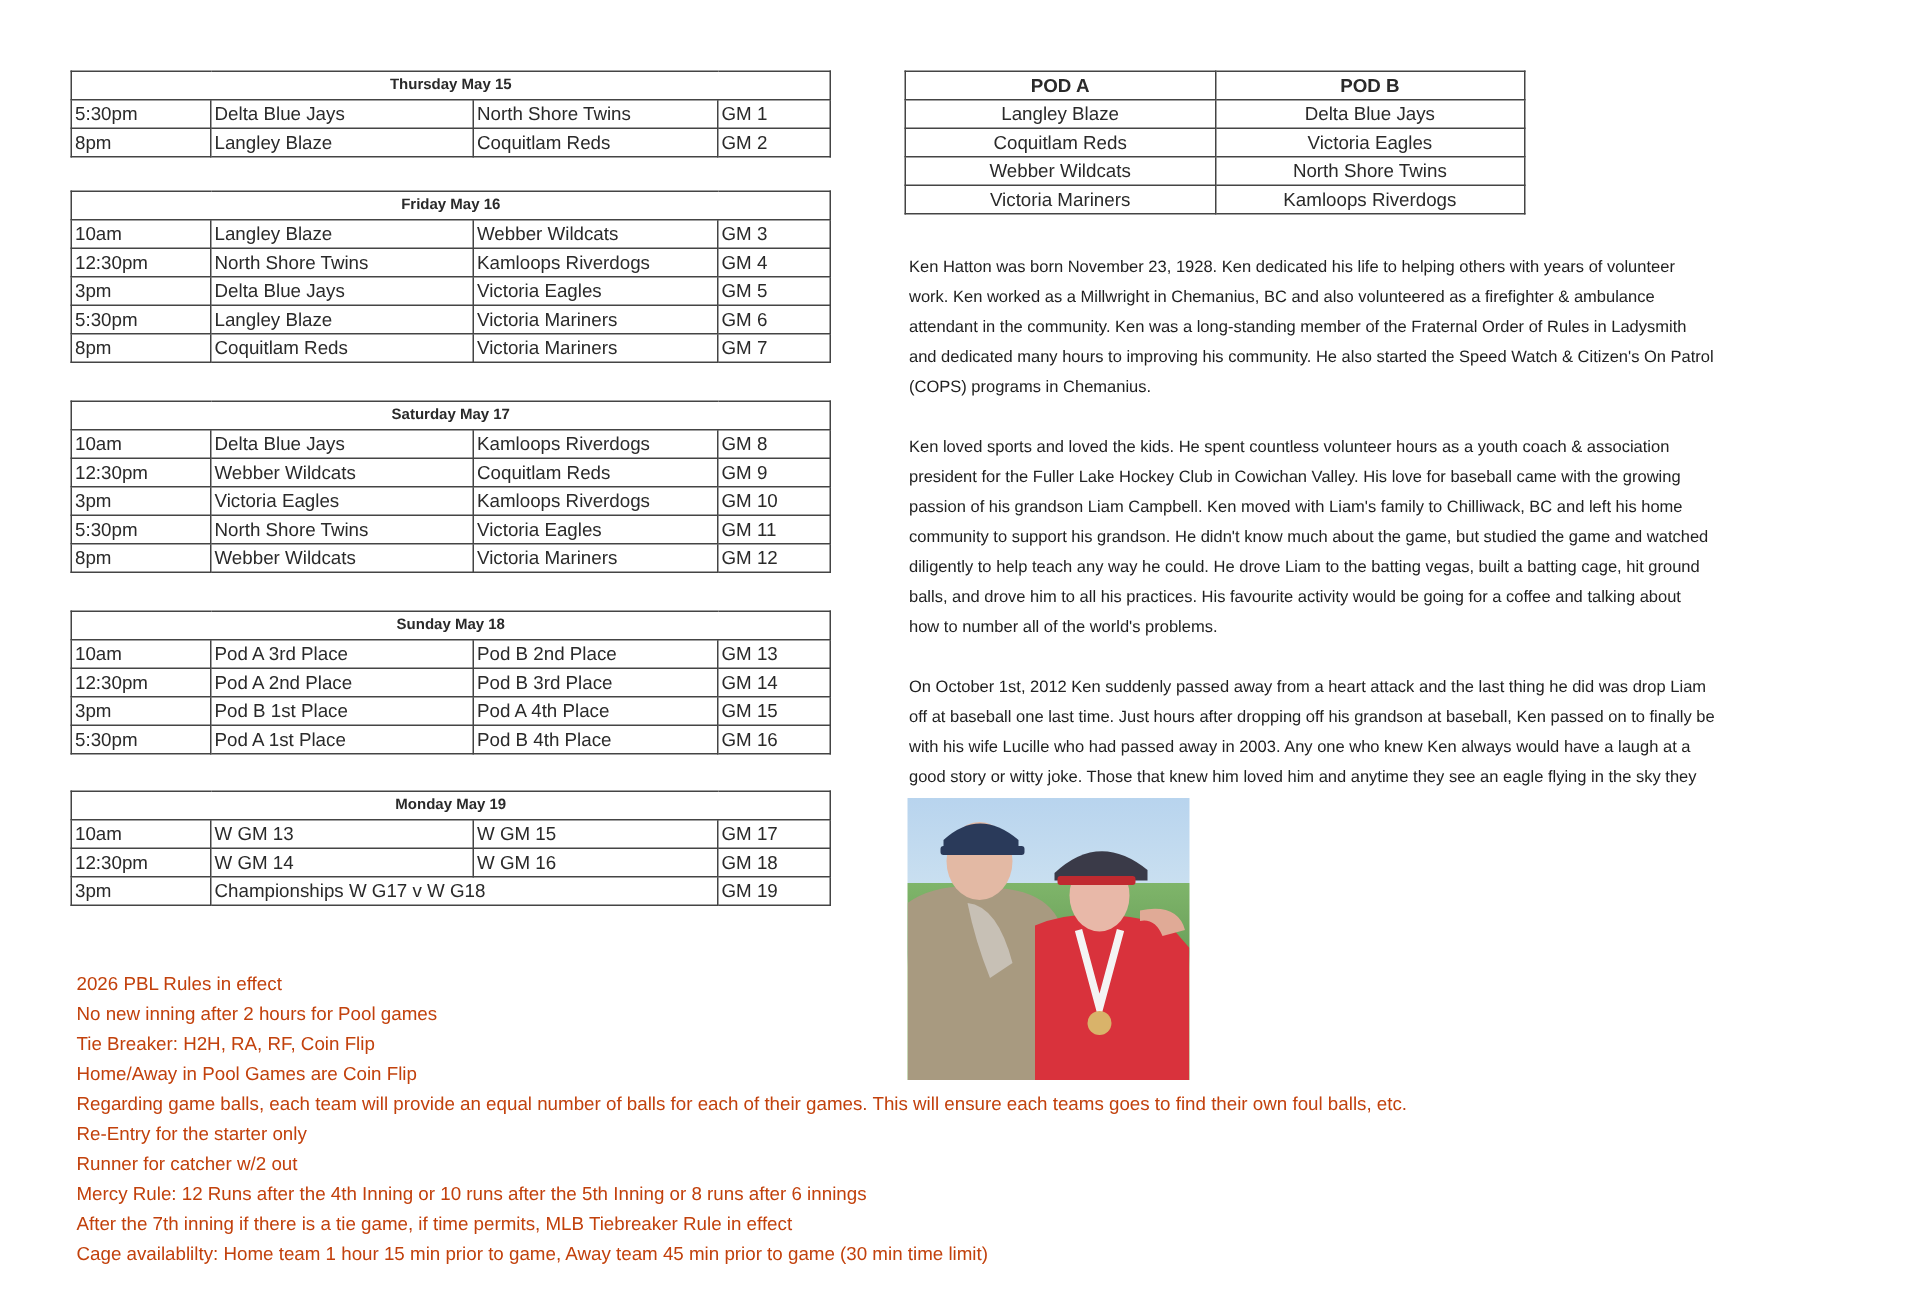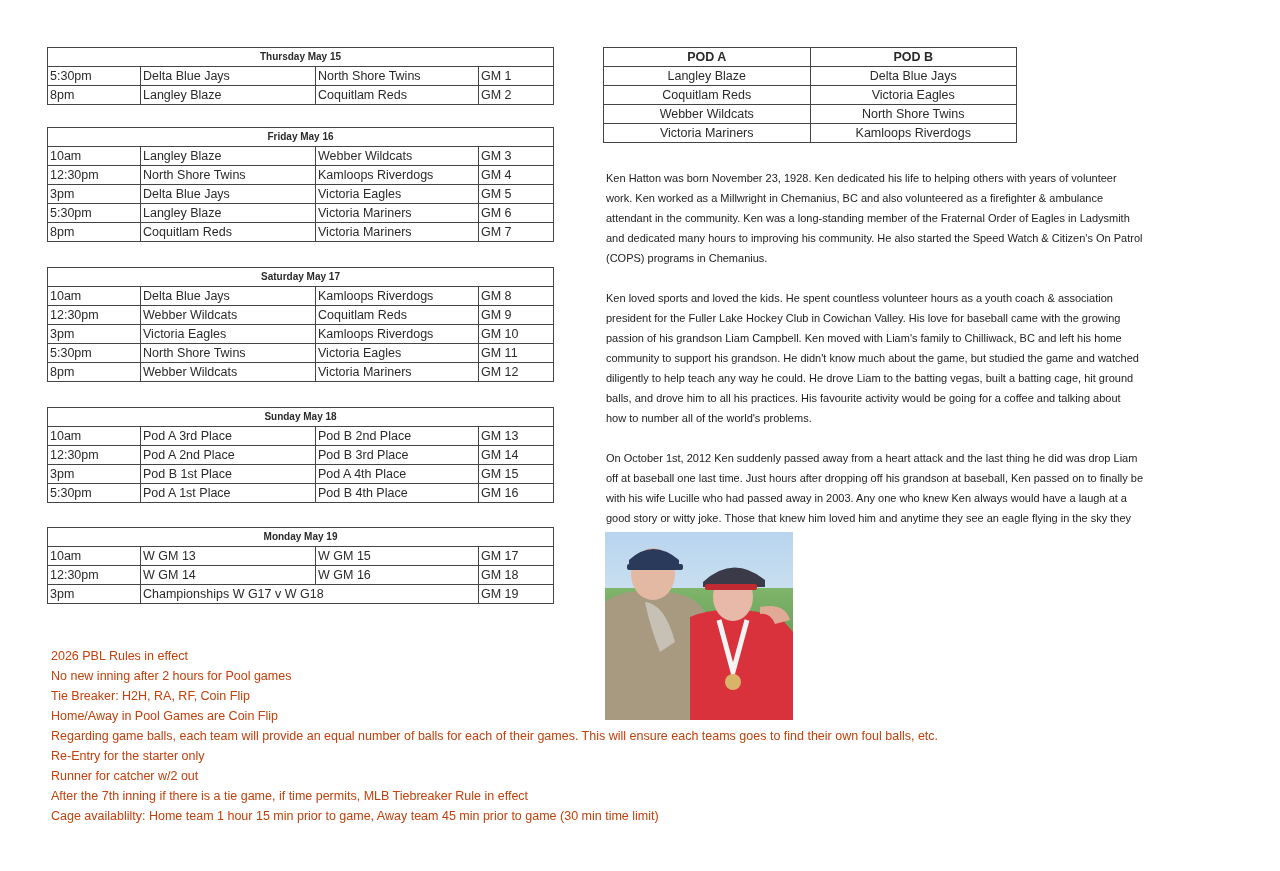--- a/index.html
+++ b/index.html
@@ -233,21 +233,21 @@
   <tr>
     <td>Victoria Mariners</td>
     <td>Kamloops Riverdogs</td>
   </tr>
 </tbody>
   </table>
 
 <div class="bio" style="top:168px">
   <div>Ken Hatton was born November 23, 1928. Ken dedicated his life to helping others with years of volunteer</div>
   <div>work. Ken worked as a Millwright in Chemanius, BC and also volunteered as a firefighter &amp; ambulance</div>
-  <div>attendant in the community. Ken was a long-standing member of the Fraternal Order of Eagles in Ladysmith</div>
+  <div>attendant in the community. Ken was a long-standing member of the Fraternal Order of Rules in Ladysmith</div>
   <div>and dedicated many hours to improving his community. He also started the Speed Watch &amp; Citizen's On Patrol</div>
   <div>(COPS) programs in Chemanius.</div>
 </div>
 <div class="bio" style="top:288px">
   <div>Ken loved sports and loved the kids. He spent countless volunteer hours as a youth coach &amp; association</div>
   <div>president for the Fuller Lake Hockey Club in Cowichan Valley. His love for baseball came with the growing</div>
   <div>passion of his grandson Liam Campbell. Ken moved with Liam's family to Chilliwack, BC and left his home</div>
   <div>community to support his grandson. He didn't know much about the game, but studied the game and watched</div>
   <div>diligently to help teach any way he could. He drove Liam to the batting vegas, built a batting cage, hit ground</div>
   <div>balls, and drove him to all his practices. His favourite activity would be going for a coffee and talking about</div>
@@ -284,15 +284,16 @@
 </div>
 
 <ul class="rules">
   <li>2026 PBL Rules in effect</li>
   <li>No new inning after 2 hours for Pool games</li>
   <li>Tie Breaker: H2H, RA, RF, Coin Flip</li>
   <li>Home/Away in Pool Games are Coin Flip</li>
   <li>Regarding game balls, each team will provide an equal number of balls for each of their games.  This will ensure each teams goes to find their own foul balls, etc.</li>
   <li>Re-Entry for the starter only</li>
   <li>Runner for catcher w/2 out</li>
+  <li>Mercy Rule: 12 Runs after the 4th Inning or 10 runs after the 5th Inning or 8 runs after 6 innings</li>
   <li>After the 7th inning if there is a tie game, if time permits, MLB Tiebreaker Rule in effect</li>
   <li>Cage availablilty: Home team 1 hour 15 min prior to game, Away team 45 min prior to game  (30 min time limit)</li>
 </ul>
 
 </body></html>

